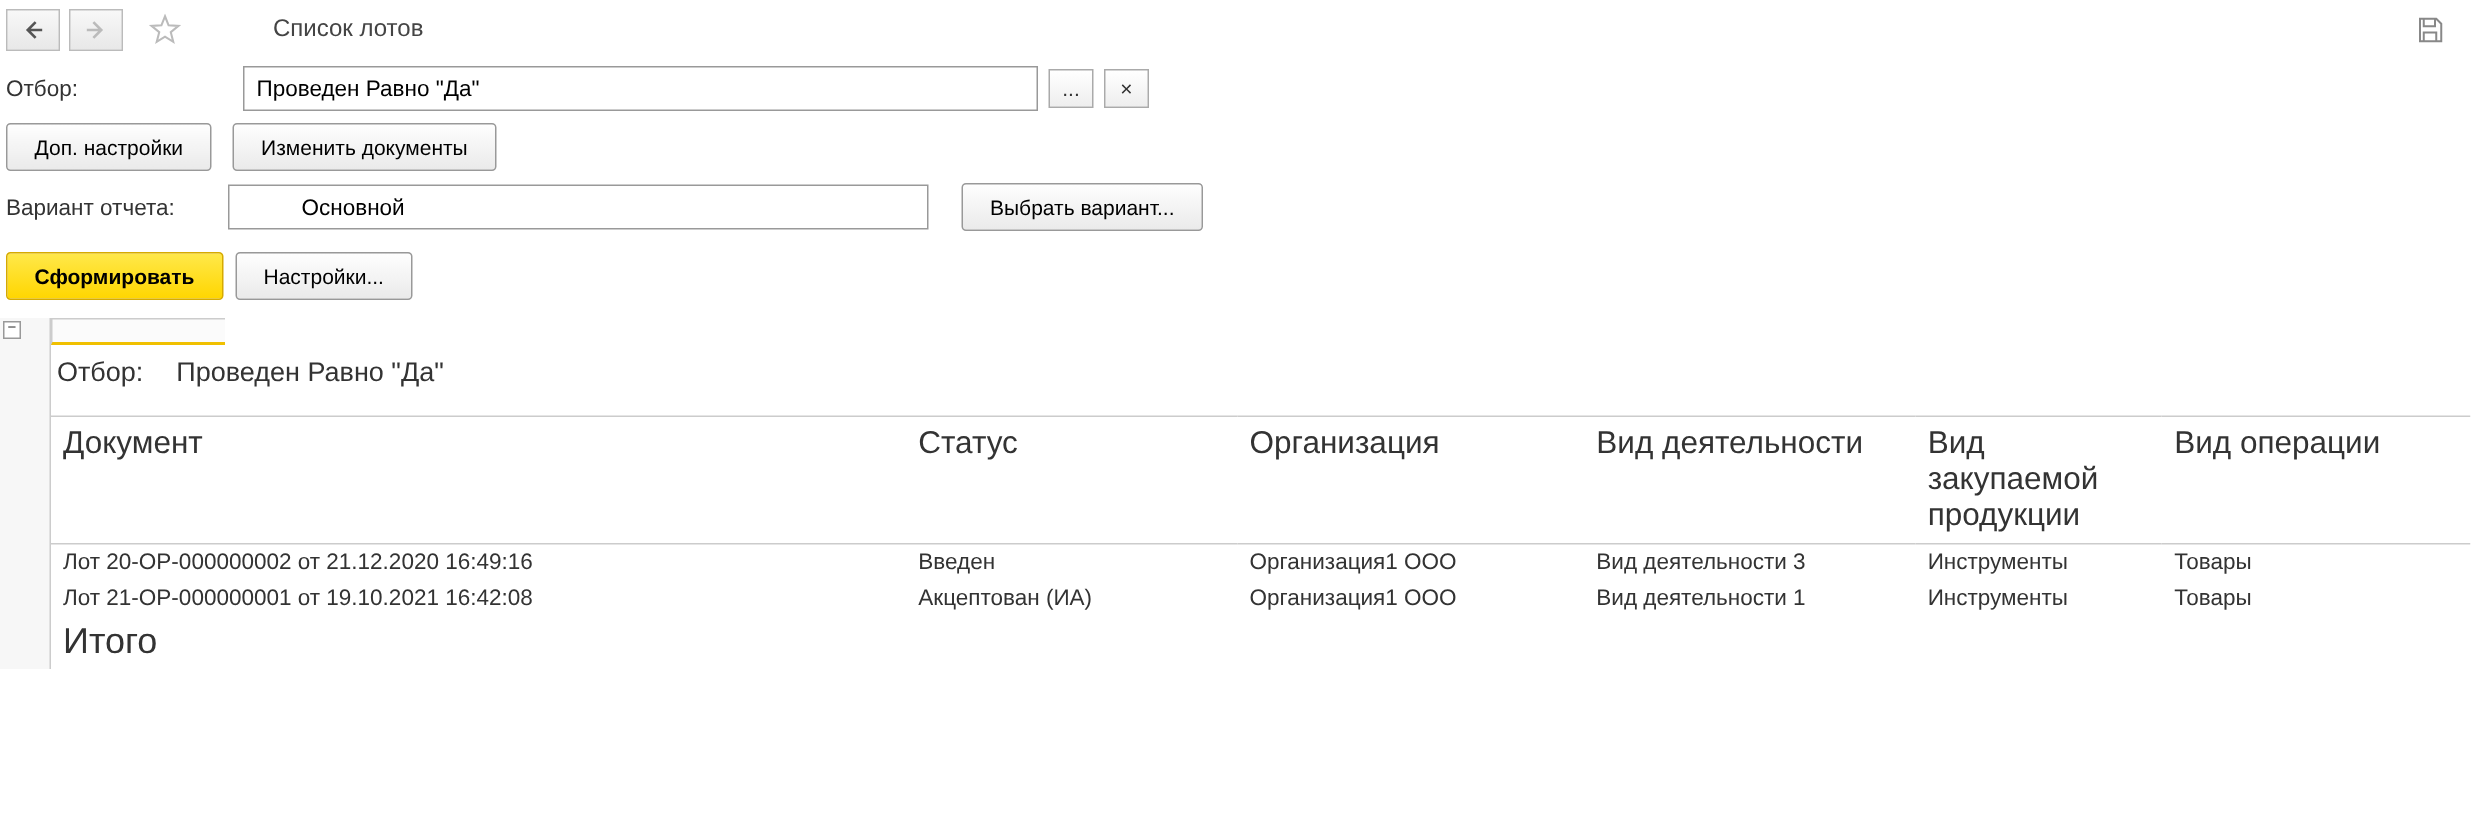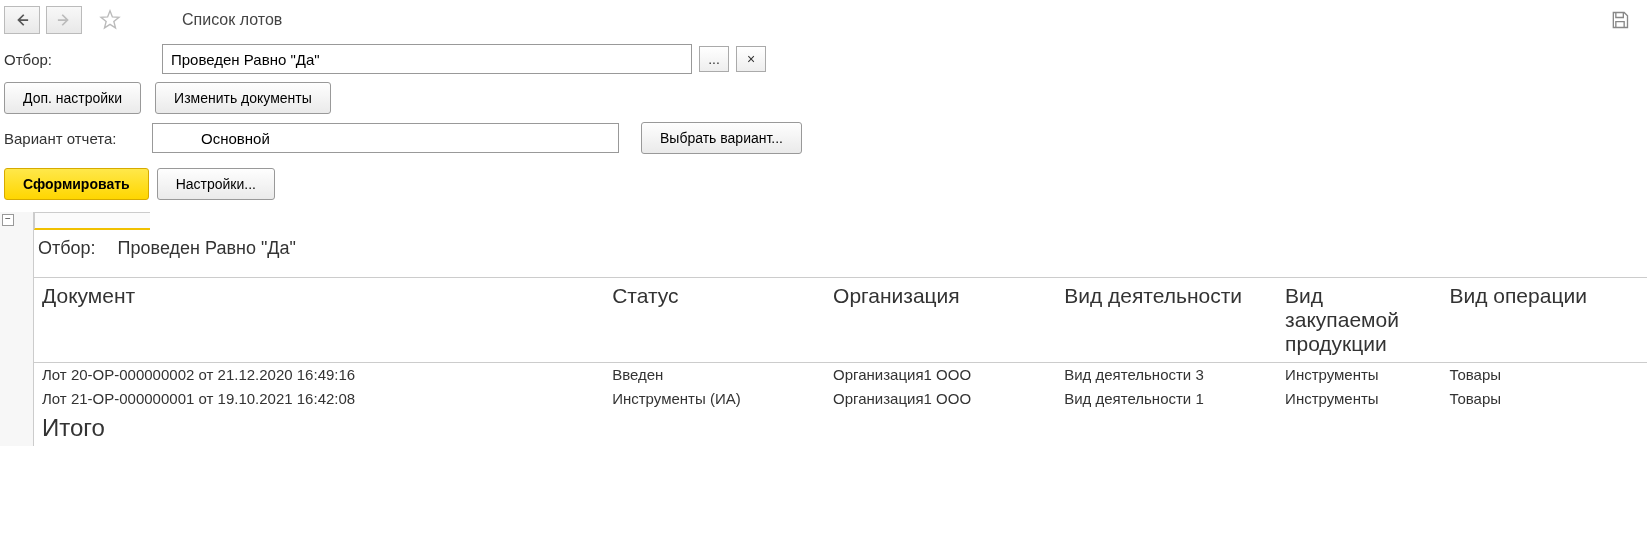--- a/index.html
+++ b/index.html
@@ -253,21 +253,21 @@
           <tr>
             <td>Лот 20-ОР-000000002 от 21.12.2020 16:49:16</td>
             <td>Введен</td>
             <td>Организация1 ООО</td>
             <td>Вид деятельности 3</td>
             <td>Инструменты</td>
             <td>Товары</td>
           </tr>
           <tr>
             <td>Лот 21-ОР-000000001 от 19.10.2021 16:42:08</td>
-            <td>Инструменты (ИА)</td>
+            <td>Акцептован (ИА)</td>
             <td>Организация1 ООО</td>
             <td>Вид деятельности 1</td>
             <td>Инструменты</td>
             <td>Товары</td>
           </tr>
           <tr class="total">
             <td>Итого</td>
             <td></td>
               <td></td>
               <td></td>

